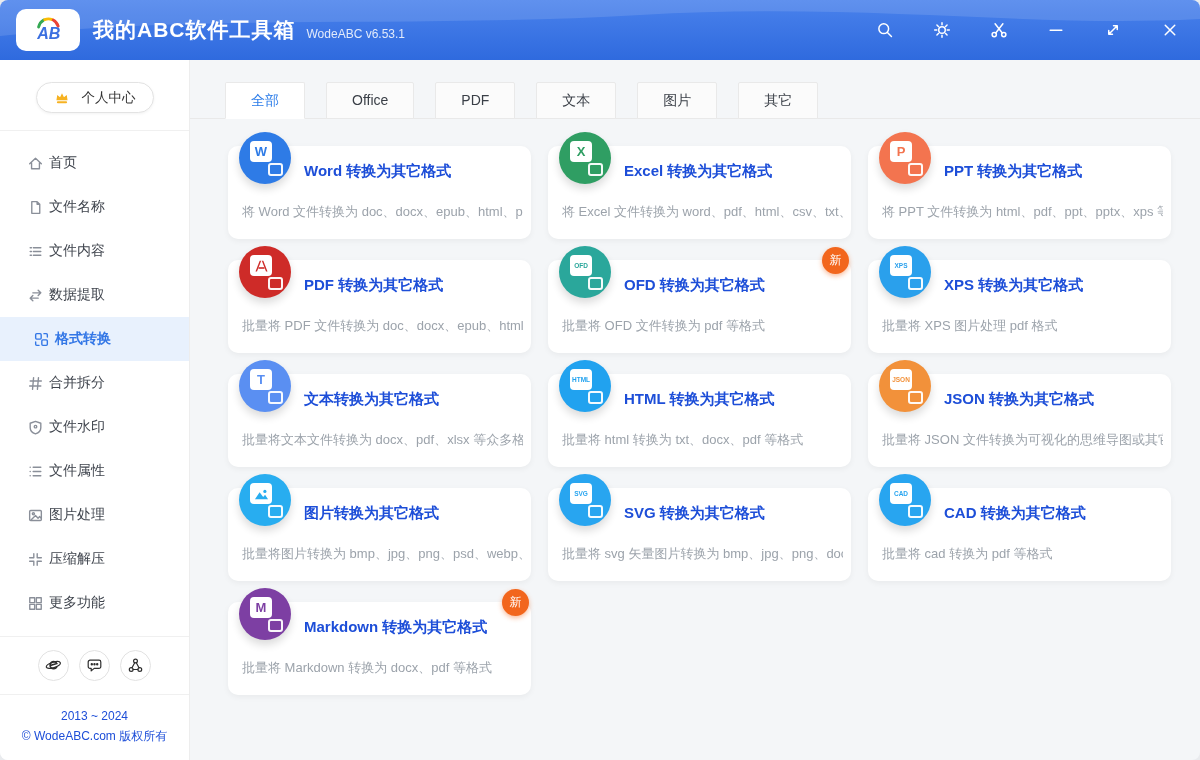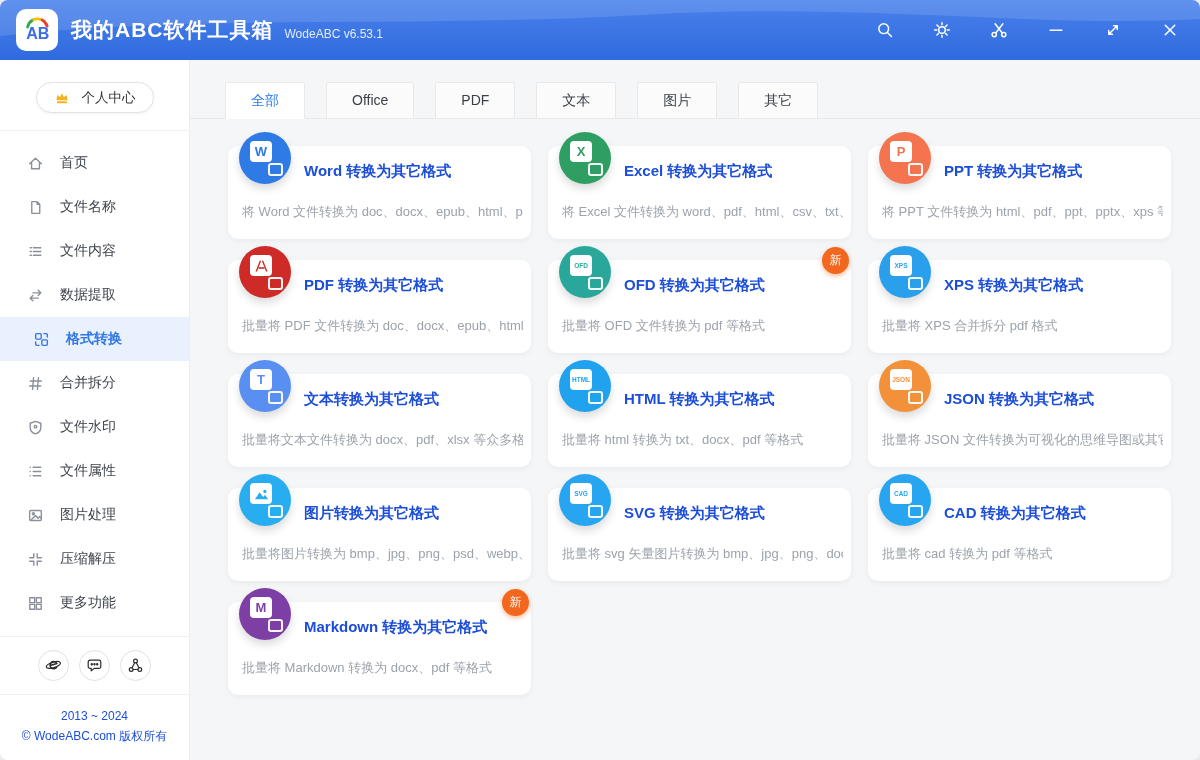--- a/index.html
+++ b/index.html
@@ -4,36 +4,36 @@
 <style>
   * { box-sizing: border-box; margin: 0; padding: 0; }
   html,body { width:1200px; height:760px; }
   body { font-family:"Liberation Sans", sans-serif; overflow:hidden; background:#e9ebee; }
   .window { width:1200px; height:760px; display:flex; flex-direction:column; background:#f4f6f8; border-radius:8px; overflow:hidden; }
 
   
   .titlebar { position:relative; height:60px; flex:0 0 60px; background:linear-gradient(180deg,#4a82ec 0%,#2f6ade 100%); display:flex; align-items:center; padding:0 20px 0 16px; color:#fff; }
   .titlebar .wave { position:absolute; inset:0; width:100%; height:100%; pointer-events:none; }
   .titlebar > * { z-index:1; }
-  .logo { width:42px; height:42px; background:#fff; border-radius:10px; display:flex; align-items:center; justify-content:center; margin-right:13px; flex:0 0 auto; }
+  .logo { width:64px; height:42px; background:#fff; border-radius:10px; display:flex; align-items:center; justify-content:center; margin-right:13px; flex:0 0 auto;font-style:italic; }
   .app-title { font-size:21px; font-weight:bold; letter-spacing:1px; }
   .version { font-size:12px; opacity:.85; margin-left:11px; margin-top:7px; }
   .tb-icons { margin-left:auto; display:flex; align-items:center; gap:37px; }
   .tb-btn { width:20px; height:20px; display:flex; align-items:center; justify-content:center; cursor:pointer; }
   .tb-btn svg { width:18px; height:18px; stroke:#fff; fill:none; stroke-width:1.4; stroke-linecap:round; stroke-linejoin:round; }
 
   
   .bodyrow { flex:1; display:flex; min-height:0; }
 
   
   .sidebar { width:190px; flex:0 0 190px; background:#fff; border-right:1px solid #ededed; display:flex; flex-direction:column; }
   .profile-btn { margin:22px auto 17px; height:31px; padding:0 17px; border:1px solid #e3e3e3; border-radius:17px; background:#fff; display:flex; align-items:center; gap:12px; font-size:13.5px; color:#333; cursor:pointer; box-shadow:0 1px 3px rgba(0,0,0,.05); }
   .sdiv { height:1px; background:#f0f0f0; flex:0 0 1px; }
   .menu { list-style:none; margin-top:10px; }
-  .menu li { height:44px; display:flex; align-items:center; padding-left:27px; gap:16px; font-size:14px; color:#3f444d; cursor:pointer; }
+  .menu li { height:44px; display:flex; align-items:center; padding-left:27px; gap:5px; font-size:14px; color:#3f444d; cursor:pointer; }
   .menu li .mi { width:17px; height:17px; color:#8a8f99; display:flex; }
   .menu li .mi svg { width:17px; height:17px; stroke:currentColor; fill:none; stroke-width:1.3; stroke-linecap:round; stroke-linejoin:round; }
   .menu li.active { background:#e8f1fd; color:#3377e6; font-weight:bold;padding-left:33px; }
   .menu li.active .mi { color:#3377e6; }
   .side-bottom { margin-top:auto; }
   .quick { display:flex; justify-content:center; gap:10px; padding:13px 0; border-top:1px solid #f0f0f0; border-bottom:1px solid #f0f0f0; }
   .qbtn { width:31px; height:31px; border-radius:50%; border:1px solid #e2e2e2; background:#fff; display:flex; align-items:center; justify-content:center; cursor:pointer; }
   .qbtn svg { width:17px; height:17px; stroke:#2e2e2e; fill:none; stroke-width:1.2; stroke-linecap:round; stroke-linejoin:round; }
   .copyright { text-align:center; color:#1d4ed8; font-size:12px; line-height:20px; padding:11px 0 14px; }
 
@@ -316,21 +316,21 @@
     <div class="card-title">OFD 转换为其它格式</div>
     <div class="card-desc">批量将 OFD 文件转换为 pdf 等格式</div>
     <div class="badge">新</div>
   </div>
           <div class="card" style="--c: #2aa0ec;">
     <div class="card-icon">
       <span class="chip small">XPS</span>
       <span class="chip2"></span>
     </div>
     <div class="card-title">XPS 转换为其它格式</div>
-    <div class="card-desc">批量将 XPS 合并拆分 pdf 格式</div>
+    <div class="card-desc">批量将 XPS 图片处理 pdf 格式</div>
 
   </div>
           <div class="card" style="--c: #5a8ff2;">
     <div class="card-icon">
       <span class="chip">T</span>
       <span class="chip2"></span>
     </div>
     <div class="card-title">文本转换为其它格式</div>
     <div class="card-desc">批量将文本文件转换为 docx、pdf、xlsx 等众多格式</div>
 

